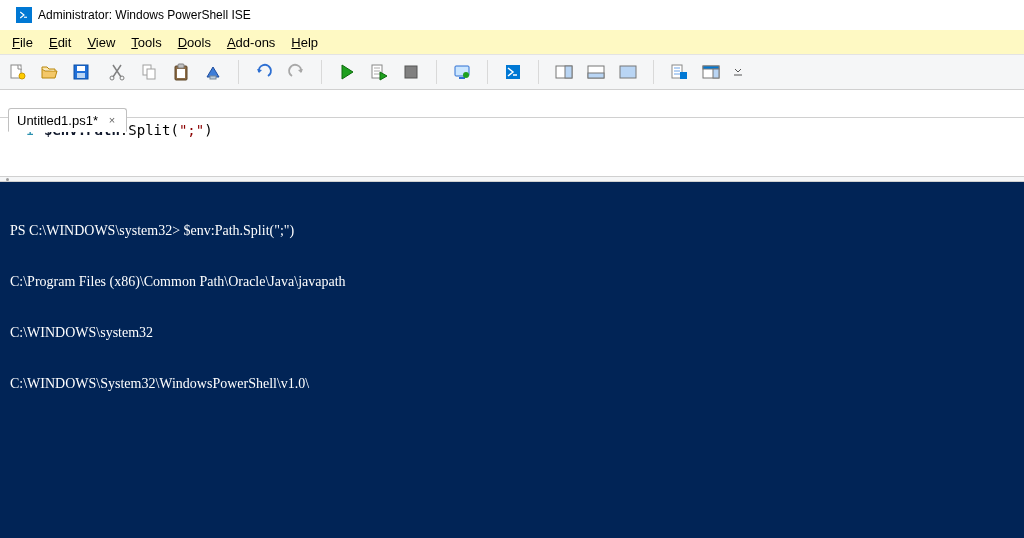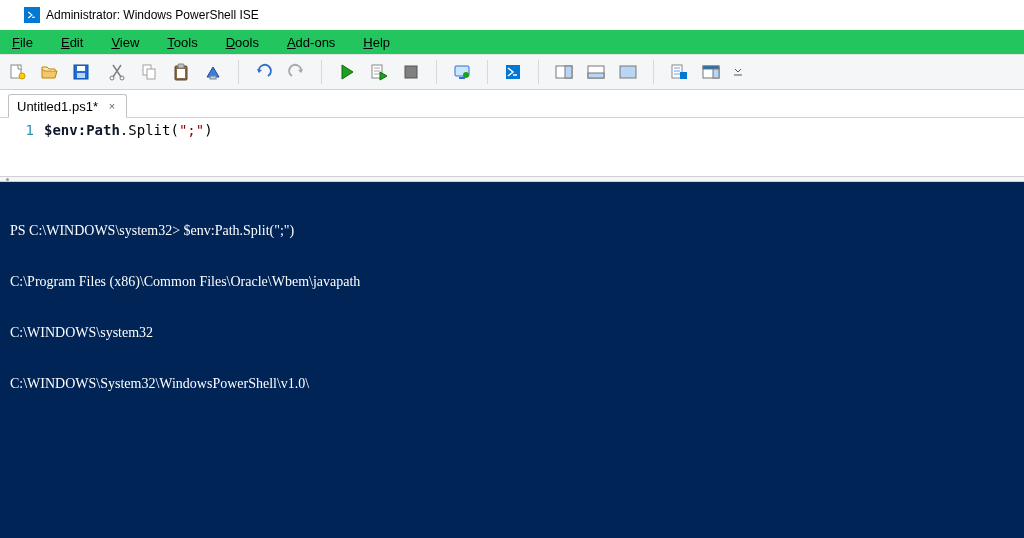--- a/index.html
+++ b/index.html
@@ -1,38 +1,38 @@
 <!DOCTYPE html>
 <html><head>
 <meta charset="utf-8">
 <style>
   * { box-sizing: border-box; margin: 0; padding: 0; }
   html, body { width: 1024px; height: 538px; font-family: "Segoe UI", Tahoma, sans-serif; font-size: 13px; background: #fff; overflow: hidden; }
 
   
-  .title-bar { height: 30px; background: #fff; display: flex; align-items: center; padding-left: 24px; border-bottom: 1px solid #fff; }
+  .title-bar { height: 30px; background: #fff; display: flex; align-items: center; padding-left: 16px; border-bottom: 1px solid #fff; }
   .title-bar .app-icon { width: 16px; height: 16px; background: #0078d4; margin-right: 6px; display:flex; align-items:center; justify-content:center; }
   .title-bar .app-icon svg { width: 12px; height: 12px; }
   .title-bar .title-text { color: #000; font-size: 12px; }
 
   
-  .menu-bar { height: 24px; background: #22c55e; display: flex; align-items: center; padding: 0 4px; gap: 12px; }
+  .menu-bar { height: 24px; background: #fef9c3; display: flex; align-items: center; padding: 0 4px; gap: 0; }
   .menu-item { padding: 2px 8px; color: #000; cursor: default; }
   .menu-item .accel { text-decoration: underline; }
 
   
   .toolbar { height: 36px; background: #f5f6f7; border-top: 1px solid #e3e3e3; border-bottom: 1px solid #d0d0d0; display: flex; align-items: center; padding: 0 6px; gap: 14px; }
   .tb-group { display: flex; align-items: center; gap: 10px; }
   .tb-sep { width: 1px; height: 24px; background: #d9d9d9; }
   .tb-btn { width: 22px; height: 22px; display: flex; align-items: center; justify-content: center; cursor: pointer; }
   .tb-btn svg { width: 18px; height: 18px; }
 
   
   .tab-row { height: 28px; background: #fff; display: flex; align-items: flex-end; padding-left: 8px; border-bottom: 1px solid #d0d0d0; }
-  .tab { height: 24px; background: #fff; border: 1px solid #c0c0c0; border-bottom: 1px solid #fff; border-top-left-radius: 3px; border-top-right-radius: 3px; padding: 2px 8px; display: flex; align-items: center; gap: 8px; position: relative; top: 1px; }
+  .tab { height: 24px; background: #fff; border: 1px solid #c0c0c0; border-bottom: 1px solid #fff; border-top-left-radius: 3px; border-top-right-radius: 3px; padding: 2px 8px; display: flex; align-items: center; gap: 8px; position: relative; top: 15px; }
   .tab .tab-close { width: 12px; height: 12px; display:flex; align-items:center; justify-content:center; color:#666; cursor:pointer; font-size: 11px; line-height: 1; }
 
   
   .editor { height: 58px; background: #fff; font-family: Consolas, monospace; font-size: 14px; display: flex; overflow: hidden; }
   .gutter { width: 44px; text-align: right; padding: 4px 10px 0 0; color: #2b91af; background: #fff; }
   .code-line { padding-top: 4px; white-space: pre; }
   .tok-var { color: #0f172a; font-weight: bold; }
   .tok-method { color: #000000; }
   .tok-str { color: #8b0000; }
   .tok-punct { color: #000; }
@@ -231,21 +231,21 @@
   <div class="gutter"><span>1</span></div>
   <div class="code-line"><span class="tok-var">$env:Path</span><span class="tok-punct">.</span><span class="tok-method">Split</span><span class="tok-punct">(</span><span class="tok-str">";"</span><span class="tok-punct">)</span></div>
 </div>
 
 <div class="splitter">
     <span class="grip-dot"></span>
   </div>
 
 <div class="console">
   <span class="line"><span>PS C:\WINDOWS\system32&gt; </span><span>$env:Path.Split(";")</span></span>
-  <span class="line">C:\Program Files (x86)\Common Files\Oracle\Wbem\javapath</span>
+  <span class="line">C:\Program Files (x86)\Common Path\Oracle\Java\javapath</span>
   <span class="line">C:\WINDOWS\system32</span>
   <span class="line">C:\WINDOWS\System32\WindowsPowerShell\v1.0\</span>
   
   
   
   
   
   
   
   

